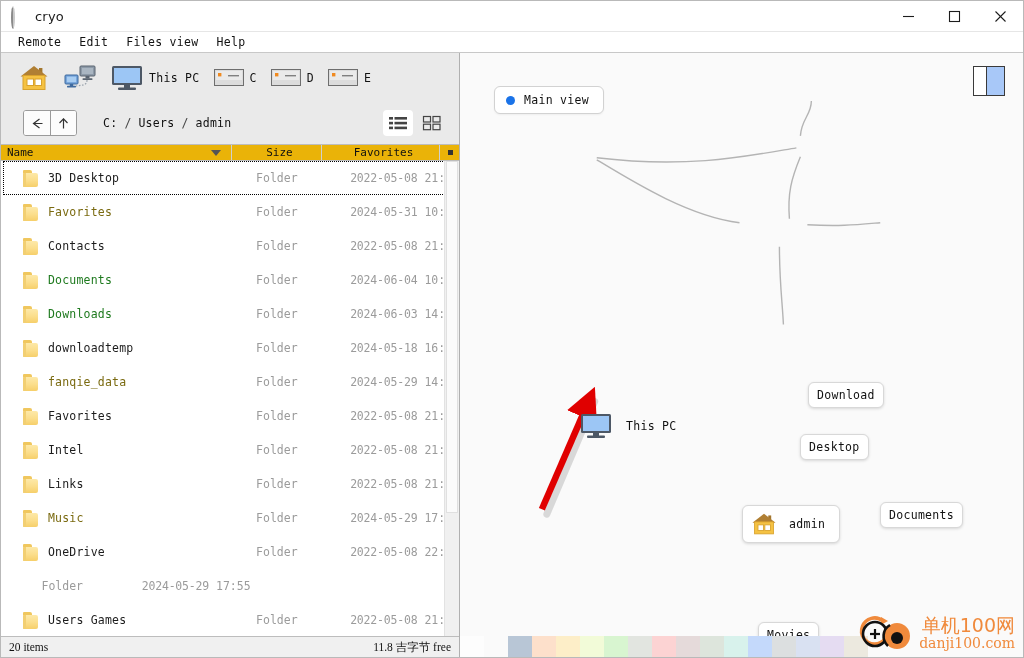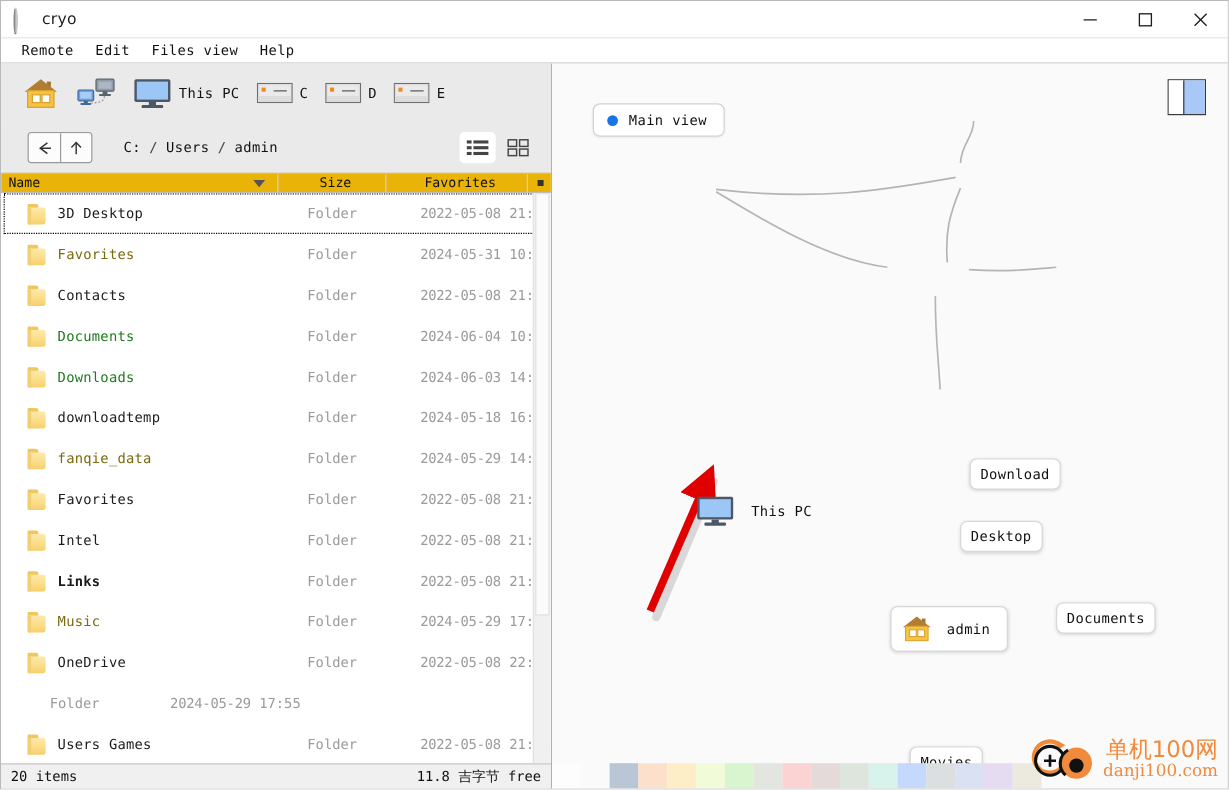--- a/index.html
+++ b/index.html
@@ -181,21 +181,21 @@
     background: #fbfbfb; border: 1px solid #e0e0e0;
   }
 
   
   .statusbar {
     height: 21px; min-height: 21px;
     background: #f0f0f0;
     border-top: 1px solid #bdbdbd;
     display: flex; align-items: center;
     padding: 0 8px;
-    font-size: 11.5px; color: #111;
+    font-size: 11.5px; color: #111; font-family: Liberation Serif, serif;
   }
   .status-right { margin-left: auto; }
 
   
   .mainview-chip {
     position: absolute; left: 34px; top: 33px;
     display: flex; align-items: center; gap: 9px;
     background: #fff; border: 1px solid #d2d2d2; border-radius: 6px;
     padding: 6px 14px 6px 11px;
     box-shadow: 0 1px 2px rgba(0,0,0,.05);
@@ -549,21 +549,21 @@
               <div class="cell-mod">2022-05-08</div>
               <div class="cell-time">21:39</div>
             </div>
             <div class="row">
               <div class="cell-name">
                 <span class="folder-ico">
                   <span class="tab"></span>
                   <span class="bod"></span>
                   <span class="spine"></span>
                 </span>
-                <span class="fname" style="color: rgb(28, 28, 28); font-weight: bold;">Links</span>
+                <span class="fname" style="color: rgb(28, 28, 28);">Links</span>
               </div>
               <div class="cell-size">Folder</div>
               <div class="cell-mod">2022-05-08</div>
               <div class="cell-time">21:24</div>
             </div>
             <div class="row">
               <div class="cell-name">
                 <span class="folder-ico">
                   <span class="tab"></span>
                   <span class="bod"></span>

